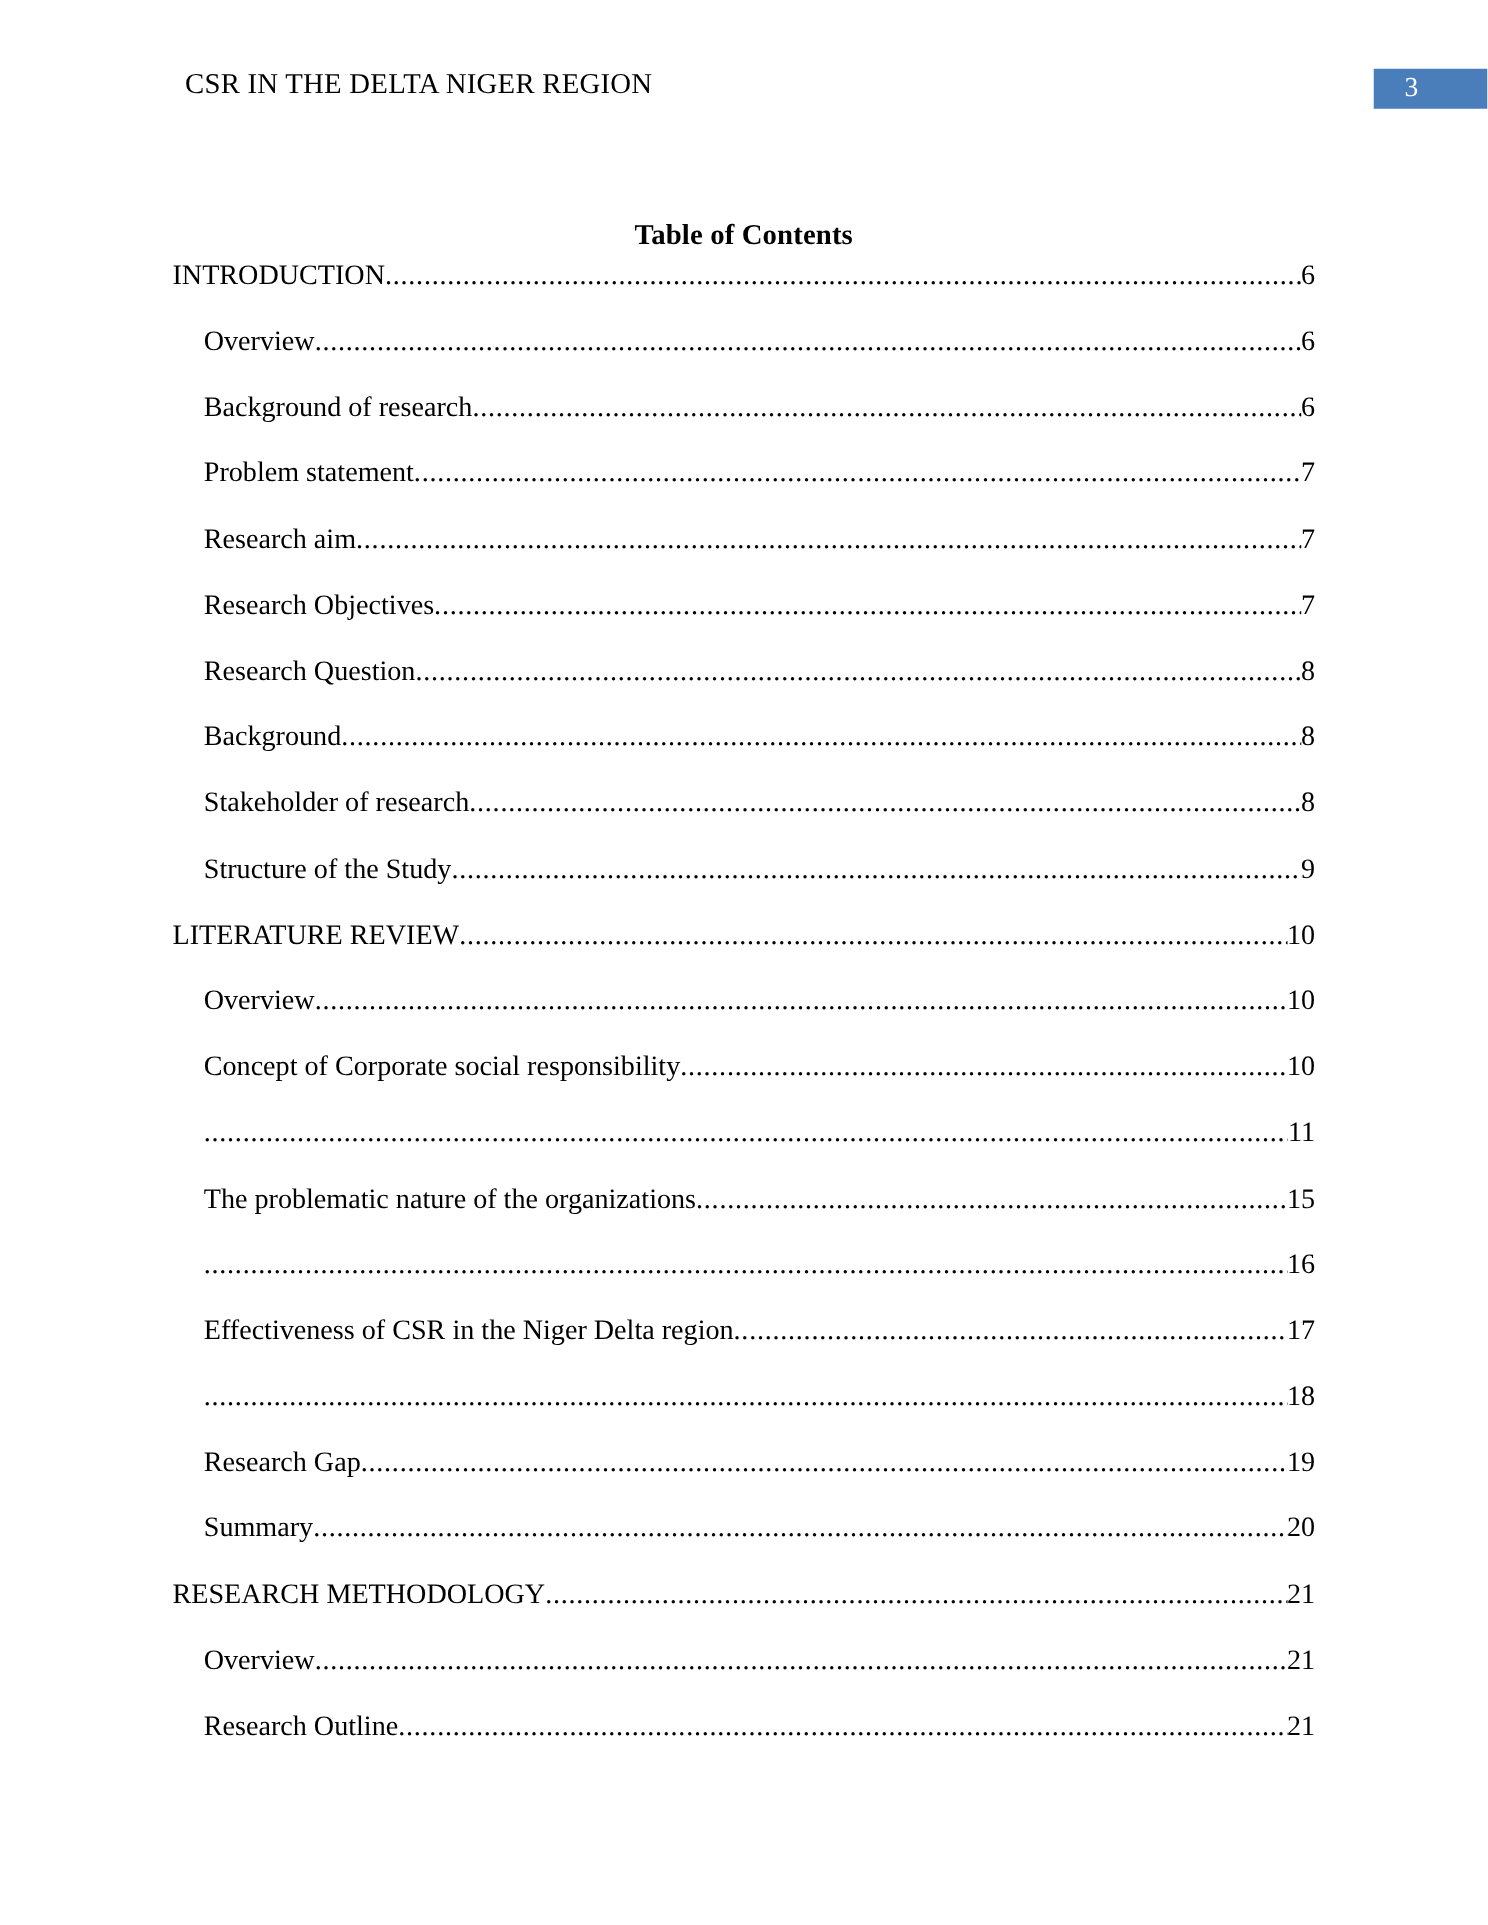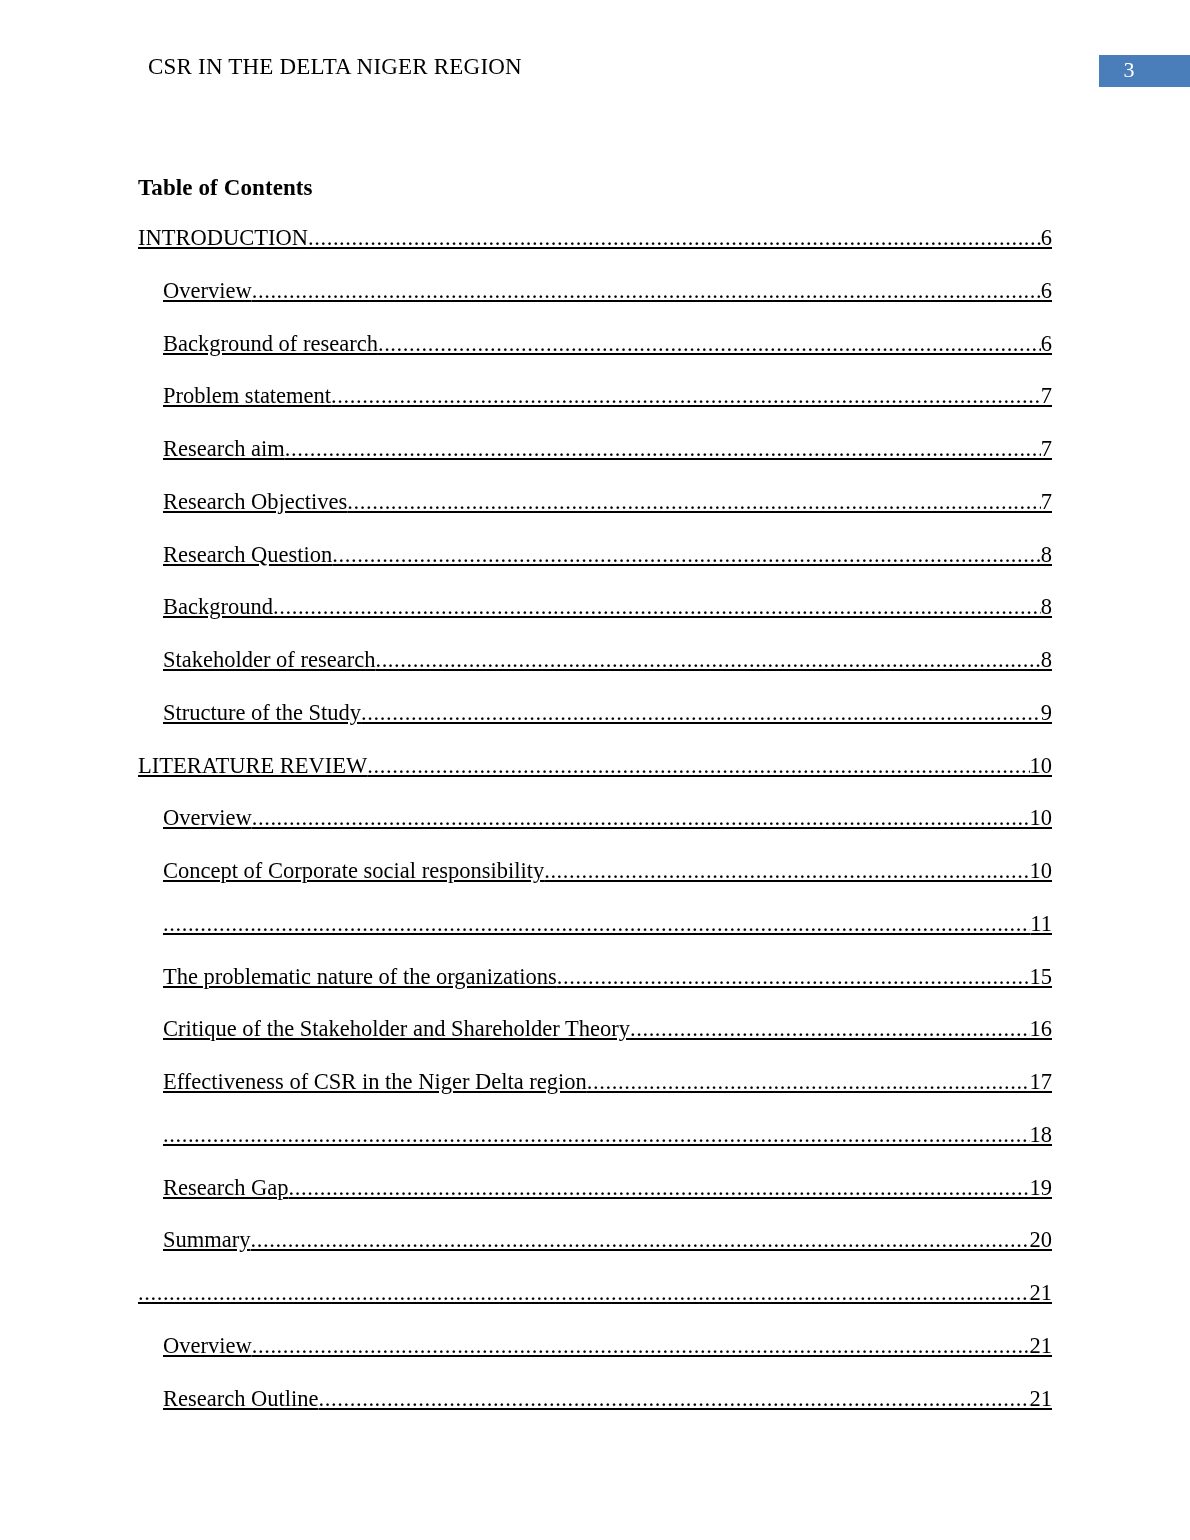--- a/index.html
+++ b/index.html
@@ -51,39 +51,38 @@
     text-align: center;
     width: 24px;
   }
   .content {
     position: absolute;
     left: 138px;
     top: 175px;
     width: 914px;
   }
   .toc-title {
-    text-align: left;
+    text-align: center;
     font-weight: bold;
     font-size: 23px;
-    margin: 0 0 25px 0;
+    margin: 0 0 7px 0;
     letter-spacing: 0.1px;
   }
   .toc-list {
     margin: 0;
     padding: 0;
     list-style: none;
   }
   .toc-entry {
     display: flex;
     align-items: baseline;
     font-size: 22.5px;
     line-height: 1.1;
     margin-bottom: 28px;
     white-space: nowrap;
-    text-decoration: underline;
   }
   .toc-entry.level-2 {
     padding-left: 25px;
     justify-content: space-between;
   }
   .toc-label {
     flex: 0 0 auto;
   }
   .toc-dots {
     flex: 1 1 auto;
@@ -180,21 +179,20 @@
         <li class="toc-entry level-2">
           <span class="toc-dots">.......................................................................................................................................................................................................</span>
           <span class="toc-page">11</span>
         </li>
         <li class="toc-entry level-2">
           <span class="toc-label">The problematic nature of the organizations</span>
           <span class="toc-dots">.......................................................................................................................................................................................................</span>
           <span class="toc-page">15</span>
         </li>
         <li class="toc-entry level-2">
-          <span class="toc-label">Critique of the Stakeholder and Shareholder Theory</span>
           <span class="toc-dots">.......................................................................................................................................................................................................</span>
           <span class="toc-page">16</span>
         </li>
         <li class="toc-entry level-2">
           <span class="toc-label">Effectiveness of CSR in the Niger Delta region</span>
           <span class="toc-dots">.......................................................................................................................................................................................................</span>
           <span class="toc-page">17</span>
         </li>
         <li class="toc-entry level-2">
           <span class="toc-dots">.......................................................................................................................................................................................................</span>
@@ -204,20 +202,21 @@
           <span class="toc-label">Research Gap</span>
           <span class="toc-dots">.......................................................................................................................................................................................................</span>
           <span class="toc-page">19</span>
         </li>
         <li class="toc-entry level-2">
           <span class="toc-label">Summary</span>
           <span class="toc-dots">.......................................................................................................................................................................................................</span>
           <span class="toc-page">20</span>
         </li>
         <li class="toc-entry">
+          <span class="toc-label">RESEARCH METHODOLOGY</span>
           <span class="toc-dots">.......................................................................................................................................................................................................</span>
           <span class="toc-page">21</span>
         </li>
         <li class="toc-entry level-2">
           <span class="toc-label">Overview</span>
           <span class="toc-dots">.......................................................................................................................................................................................................</span>
           <span class="toc-page">21</span>
         </li>
         <li class="toc-entry level-2">
           <span class="toc-label">Research Outline</span>

